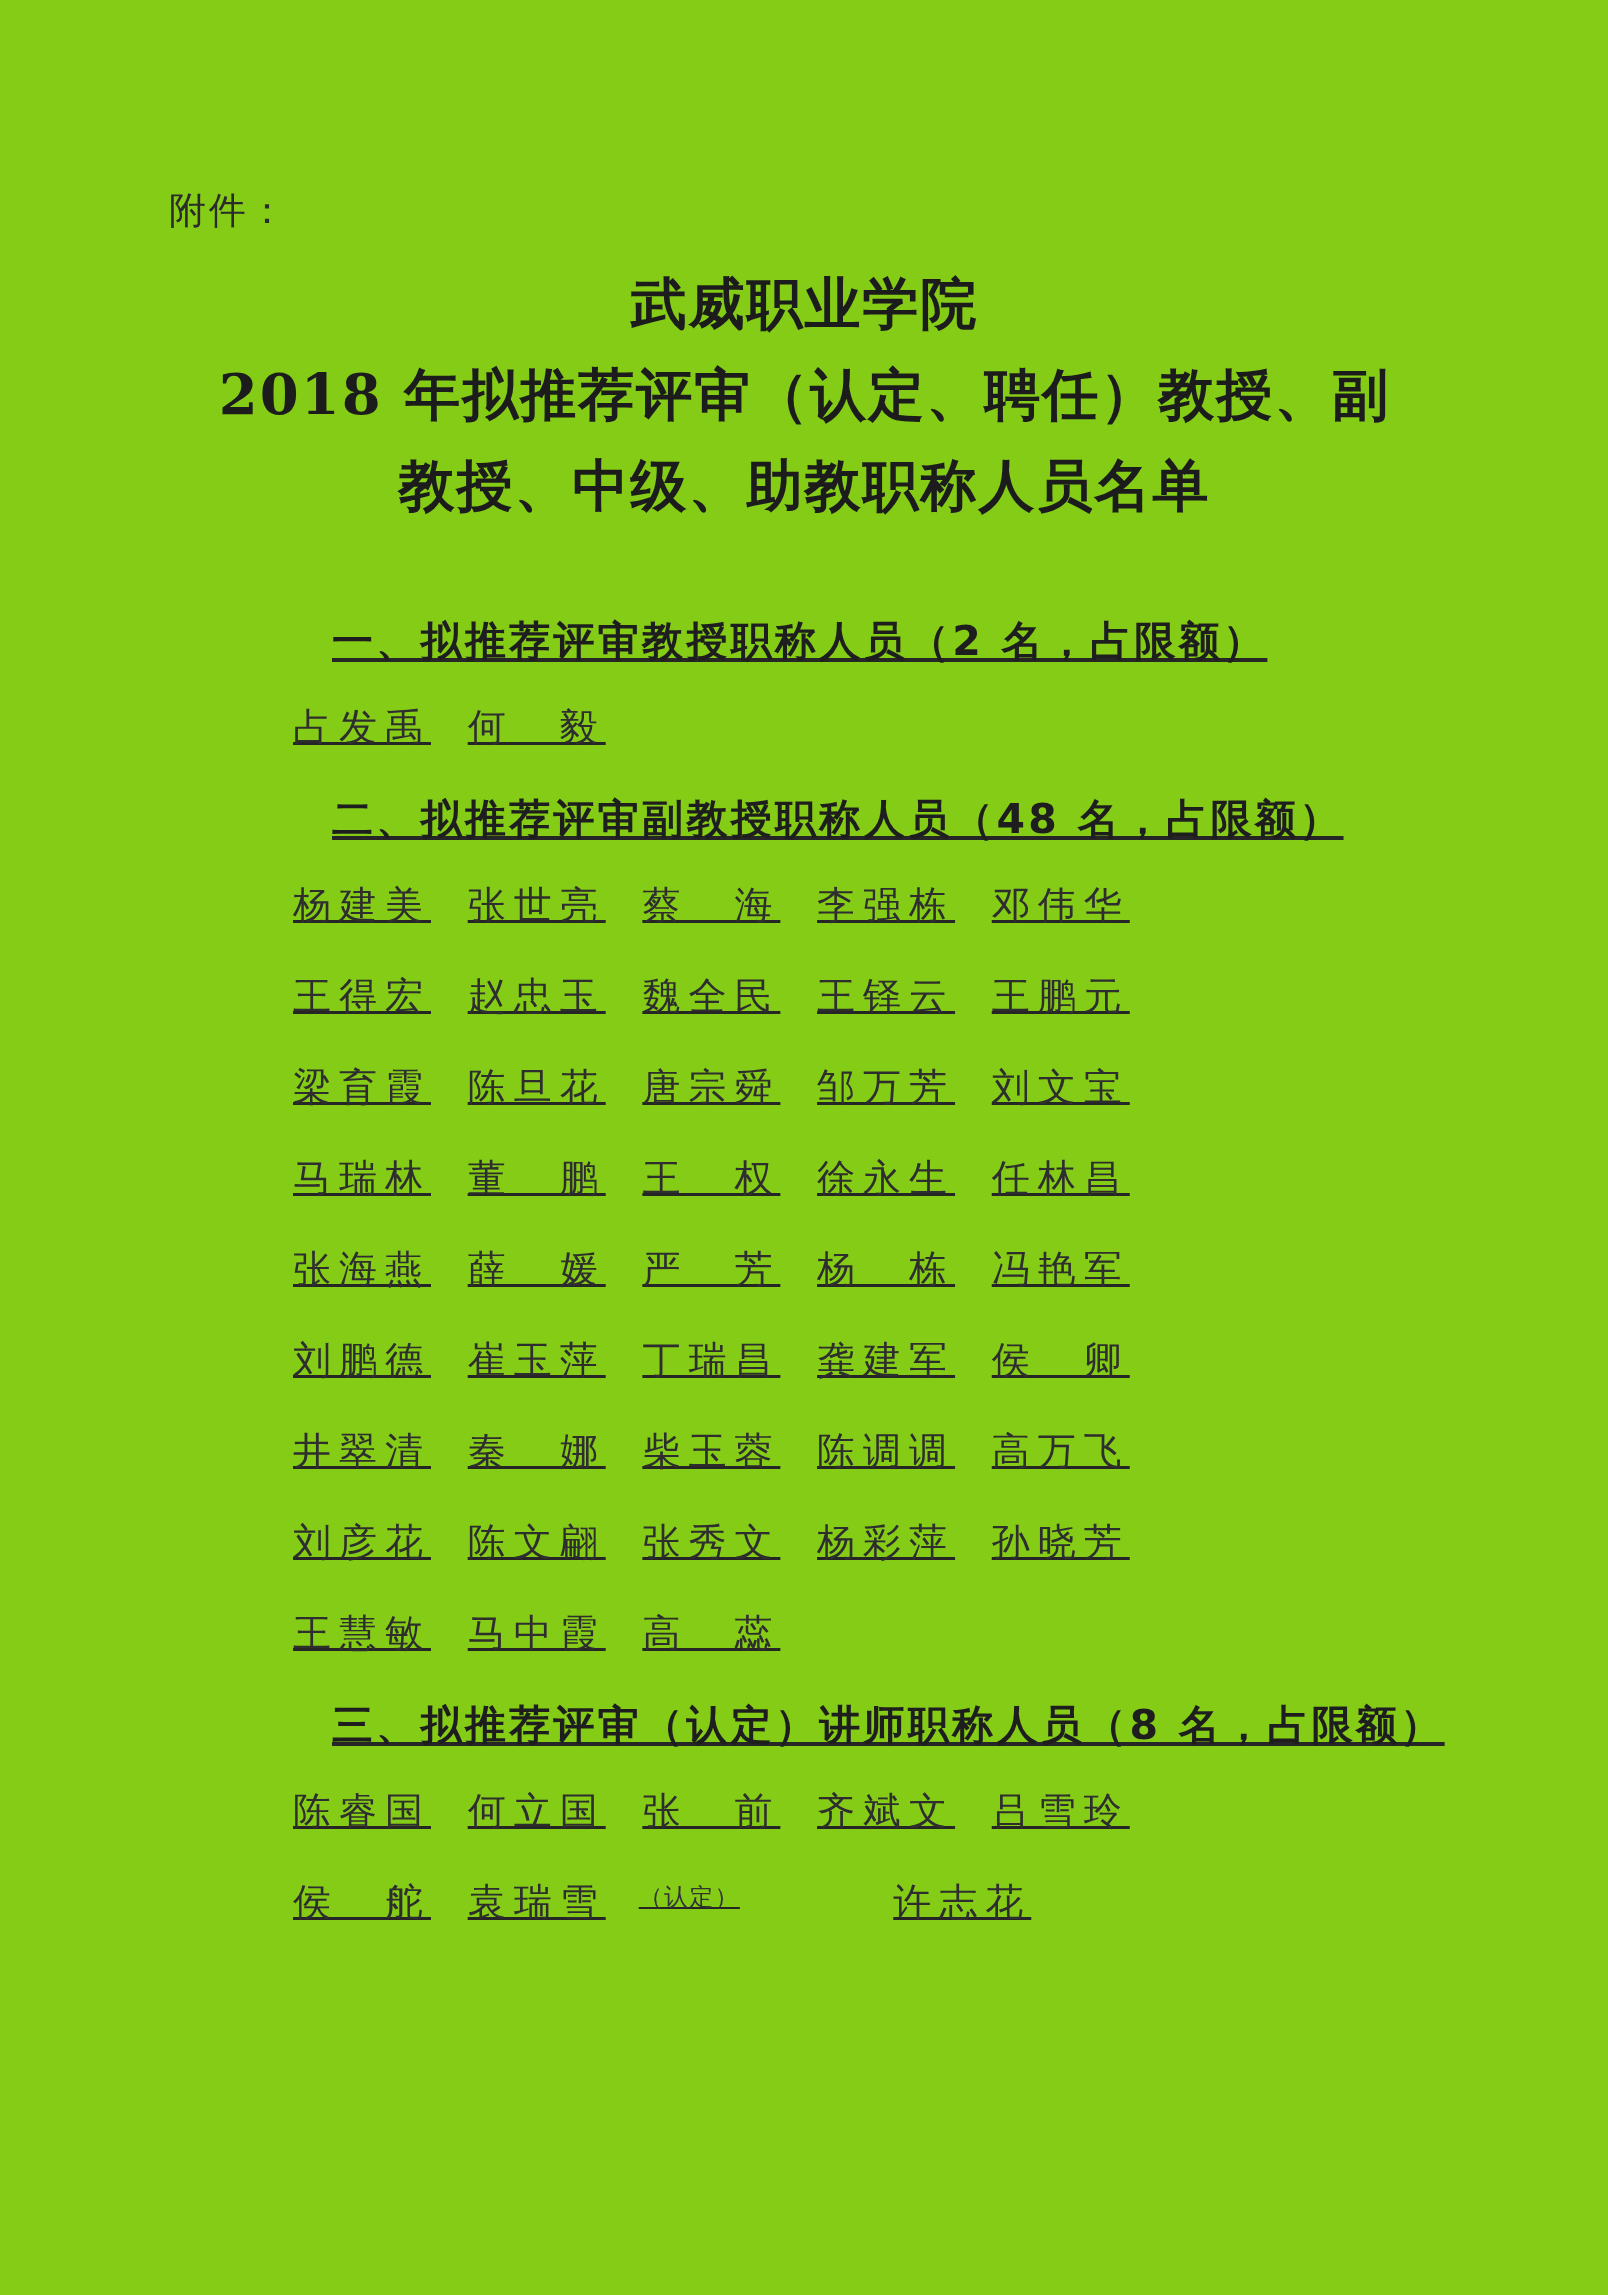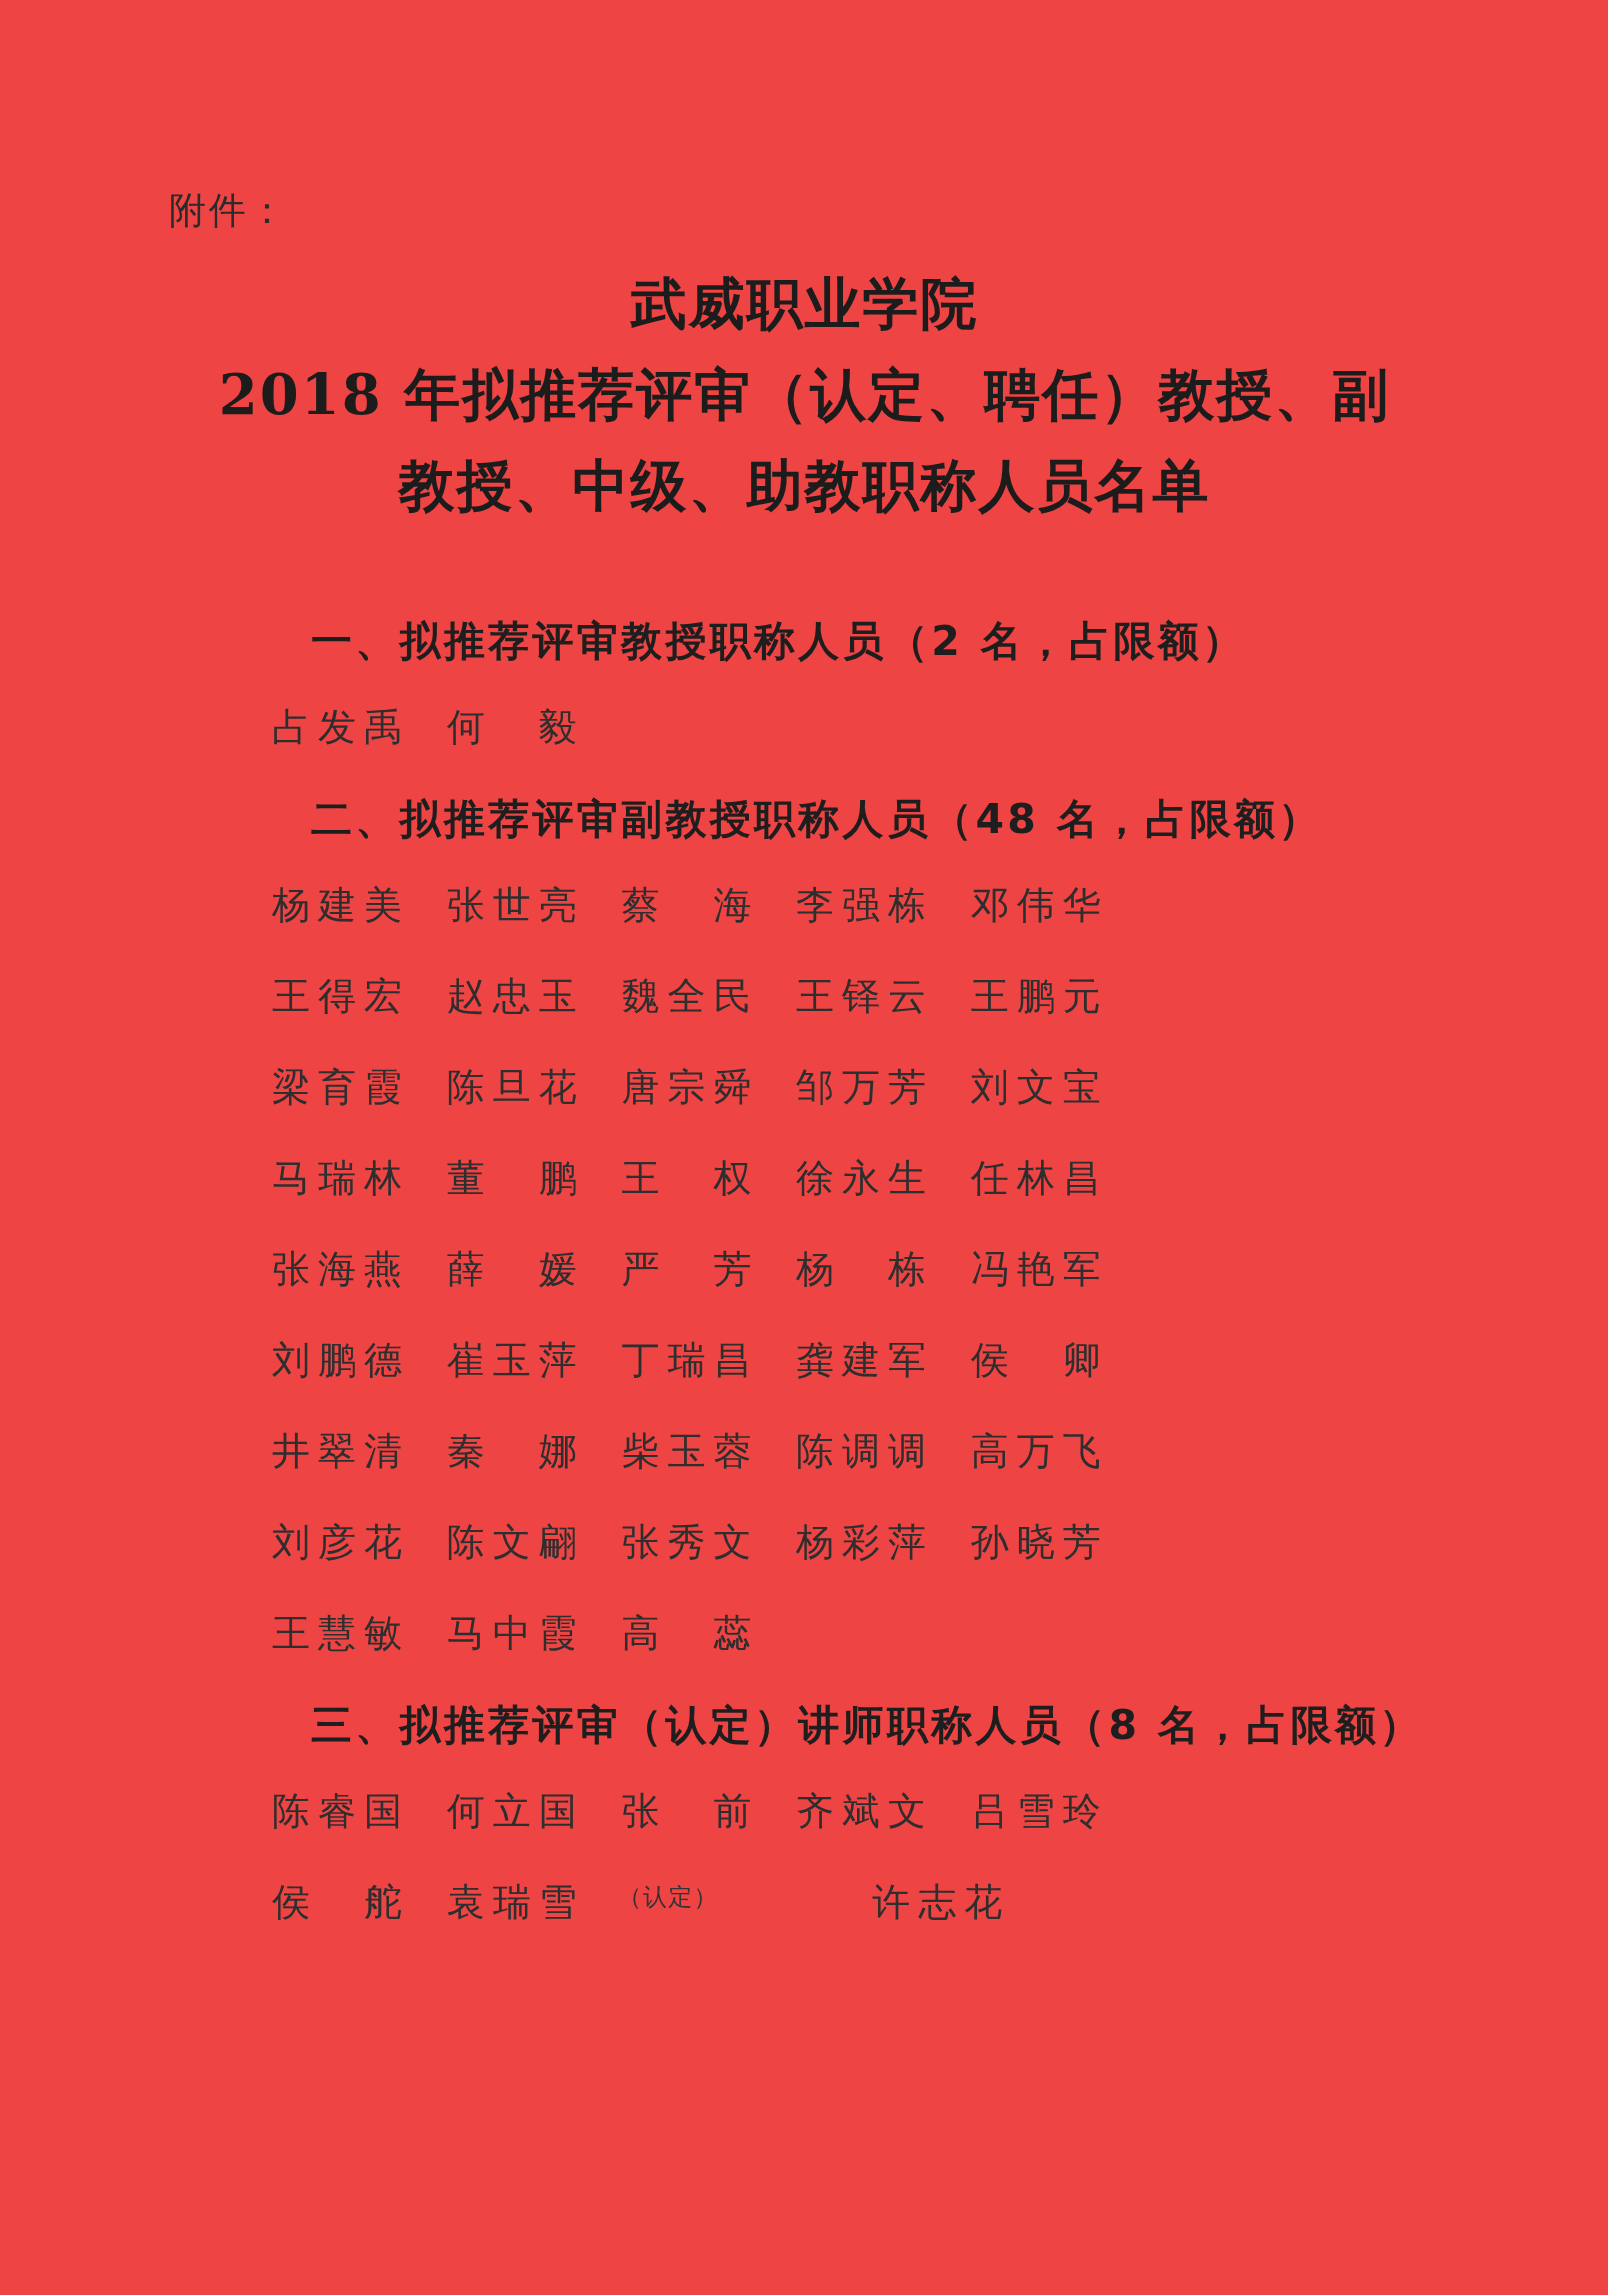--- a/index.html
+++ b/index.html
@@ -4,21 +4,21 @@
 <style>
   html, body {
     margin: 0;
     padding: 0;
     background: #f2f2f0;
   }
   .page {
     position: relative;
     width: 1609px;
     height: 2295px;
-    background: #ef4444;
+    background: #84cc16;
     color: #262626;
     font-family: "DejaVu Serif", "Liberation Serif", serif;
     overflow: hidden;
   }
   .attachment {
     position: absolute;
     left: 169px;
     top: 186px;
     font-size: 37px;
     letter-spacing: 2.7px;
@@ -32,23 +32,24 @@
     text-align: center;
     font-weight: 700;
     font-size: 56px;
     line-height: 91px;
     letter-spacing: 2px;
     color: #1c1c1c;
   }
   .title-block span { display: block; white-space: nowrap; }
   .content {
     position: absolute;
-    left: 272px;
+    left: 293px;
     top: 604px;
     width: 1149px;
+    text-decoration: underline;
   }
   .heading {
     font-family: "DejaVu Sans", "Liberation Sans", sans-serif;
     font-weight: 700;
     font-size: 41px;
     line-height: 59px;
     letter-spacing: 3.3px;
     color: #1e1e1e;
     margin: 33px 0 28px 39px;
     white-space: nowrap;

